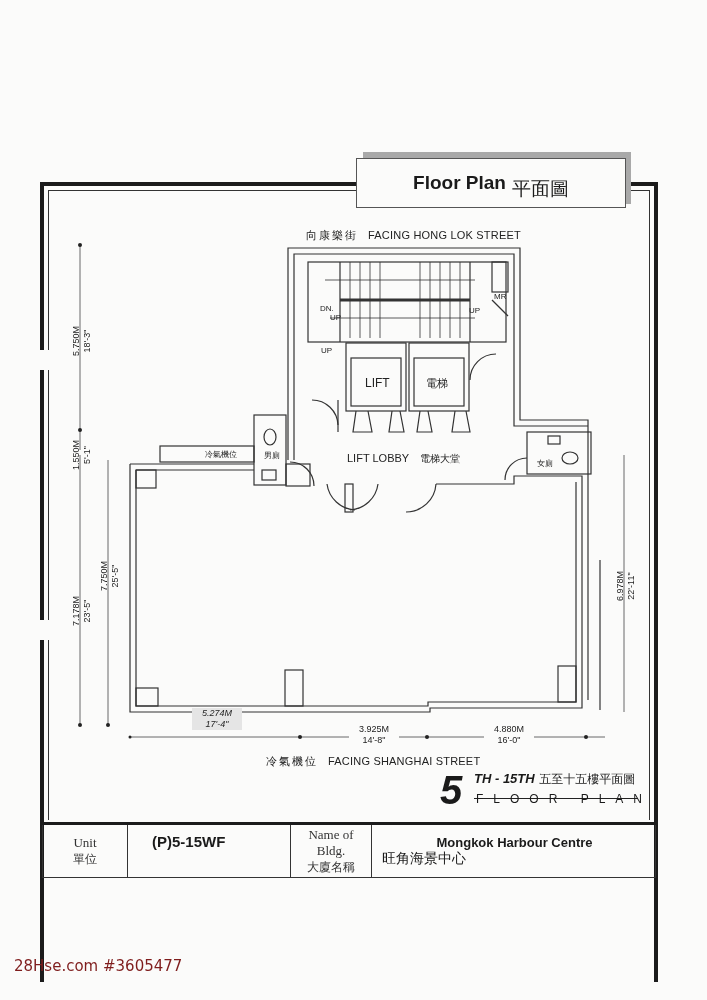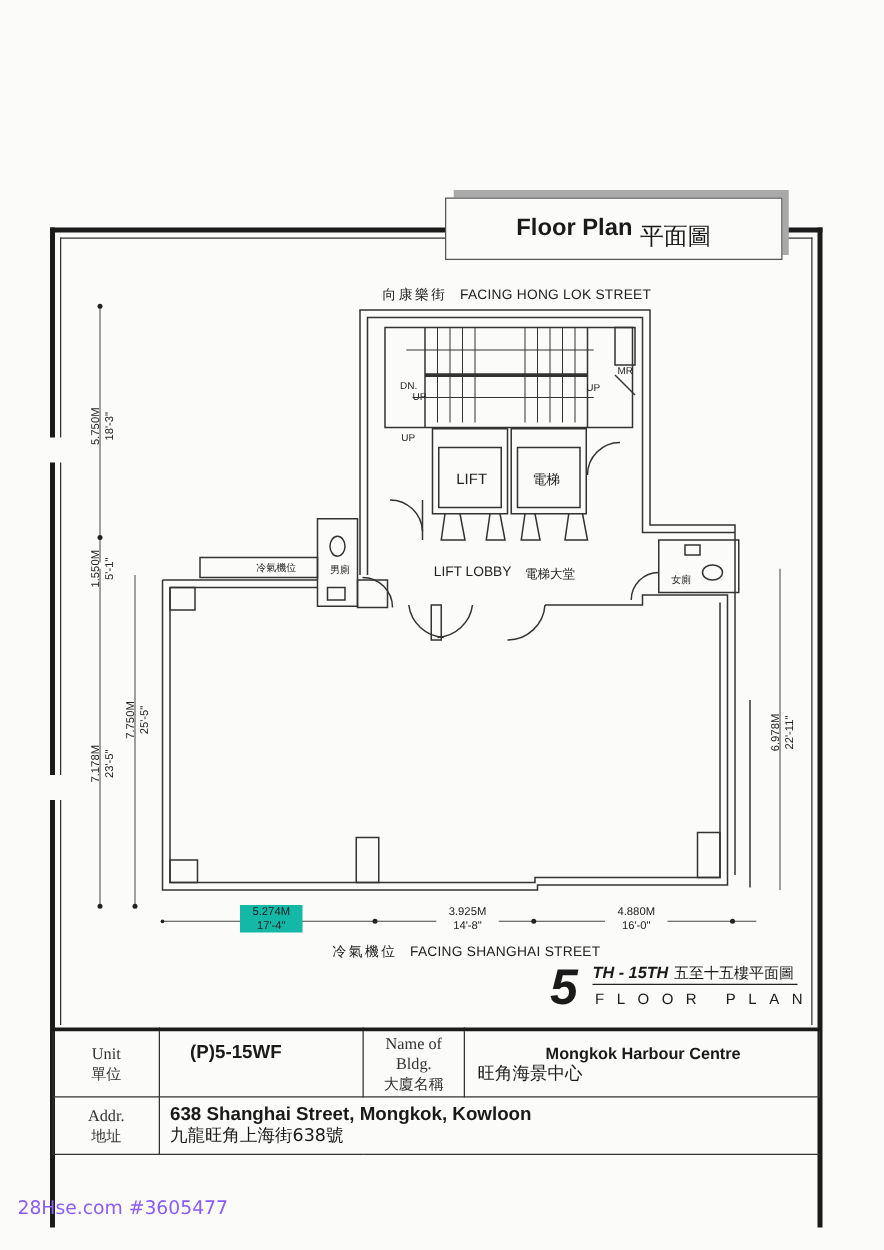--- a/index.html
+++ b/index.html
@@ -22,21 +22,21 @@
   .floor-num{font-weight:bold;font-style:italic;font-size:40px;line-height:40px;}
   .floor-range{font-weight:bold;font-style:italic;font-size:13px;}
   .floor-range-zh{font-family:"DejaVu Sans",sans-serif;font-size:12px;}
   .floor-plan-caption{font-size:12px;letter-spacing:10px;}
   table.info{position:absolute;left:42px;top:822px;width:614px;border-collapse:collapse;border-top:3px solid #1b1b1b;padding-left:12px;}
   table.info td{border:1px solid #333;vertical-align:middle;padding:2px 8px;}
   .lbl{font-family:"Liberation Serif",serif;font-size:13px;text-align:center;line-height:16px;width:68px;color:#333;}
   .lbl-zh{font-family:"DejaVu Sans",sans-serif;font-size:12px;}
   .val-b{font-weight:bold;font-size:15px;}
   .val-zh{font-family:"DejaVu Sans",sans-serif;font-size:14px;}
-  .watermark{left:14px;top:957px;font-family:"DejaVu Sans",sans-serif;font-size:15px;color:#8b5cf6;}
+  .watermark{left:14px;top:957px;font-family:"DejaVu Sans",sans-serif;font-size:15px;color:#7f1d1d;}
   svg{position:absolute;left:0;top:0;}
 </style>
 </head>
 <body>
 
 <div class="abs frame-outer"></div>
 <div class="abs frame-inner"></div>
 <div class="abs gap-left" style="top:350px;height:20px;"></div>
 <div class="abs gap-left" style="top:620px;height:20px;"></div>
 
@@ -179,35 +179,35 @@
 <div class="abs dim vdim" style="left:80px;top:565px;width:60px;">
   <div>7.750M</div>
   <div>25'-5"</div>
 </div>
 
 <div class="abs dim vdim" style="left:596px;top:575px;width:60px;">
   <div>6.978M</div>
   <div>22'-11"</div>
 </div>
 
-<div class="abs dim" style="left:192px;top:724px;width:50px;background:#14b8a6;">
+<div class="abs dim" style="left:192px;top:708px;width:50px;background:#e5e5e5;font-style:italic;">
   <div>5.274M</div>
   <div>17'-4"</div>
 </div>
 <div class="abs dim" style="left:349px;top:724px;width:50px;background:#fbfbfa;">
   <div>3.925M</div>
   <div>14'-8"</div>
 </div>
 <div class="abs dim" style="left:484px;top:724px;width:50px;background:#fbfbfa;">
   <div>4.880M</div>
   <div>16'-0"</div>
 </div>
 
 <div class="abs floor-num" style="left:440px;top:770px;">5</div>
-<div class="abs" style="left:474px;top:769px;width:164px;border-bottom:1px solid #222;padding-bottom:0;white-space:nowrap;">
+<div class="abs" style="left:474px;top:769px;width:164px;border-bottom:1px solid #222;padding-bottom:10px;white-space:nowrap;">
   <span class="floor-range">TH - 15TH</span>
   <span class="floor-range-zh">五至十五樓平面圖</span>
 </div>
 <div class="abs floor-plan-caption" style="left:476px;top:792px;white-space:nowrap;">FLOOR PLAN</div>
 
 <table class="info">
   <tbody>
       <tr style="height:46px;">
     <td class="lbl">
       <div>Unit</div>
@@ -218,26 +218,16 @@
     </td>
     <td class="lbl" style="width:76px;padding:2px 2px;vertical-align:top;">
       <div>Name of Bldg.</div>
       <div class="lbl-zh">大廈名稱</div>
     </td>
     <td style="padding-left:10px;">
       <div class="val-b" style="font-size:13px;text-align:center;">Mongkok Harbour Centre</div>
       <div class="val-zh">旺角海景中心</div>
     </td>
   </tr>
-  <tr style="height:46px;">
-    <td class="lbl">
-      <div>Addr.</div>
-      <div class="lbl-zh">地址</div>
-    </td>
-    <td colspan="3" style="border-right:none;">
-      <div class="val-b">638 Shanghai Street, Mongkok, Kowloon</div>
-      <div class="val-zh">九龍旺角上海街638號</div>
-    </td>
-  </tr>
 </tbody>
   </table>
 
 <div class="abs watermark">28Hse.com #3605477</div>
 
 </body></html>

